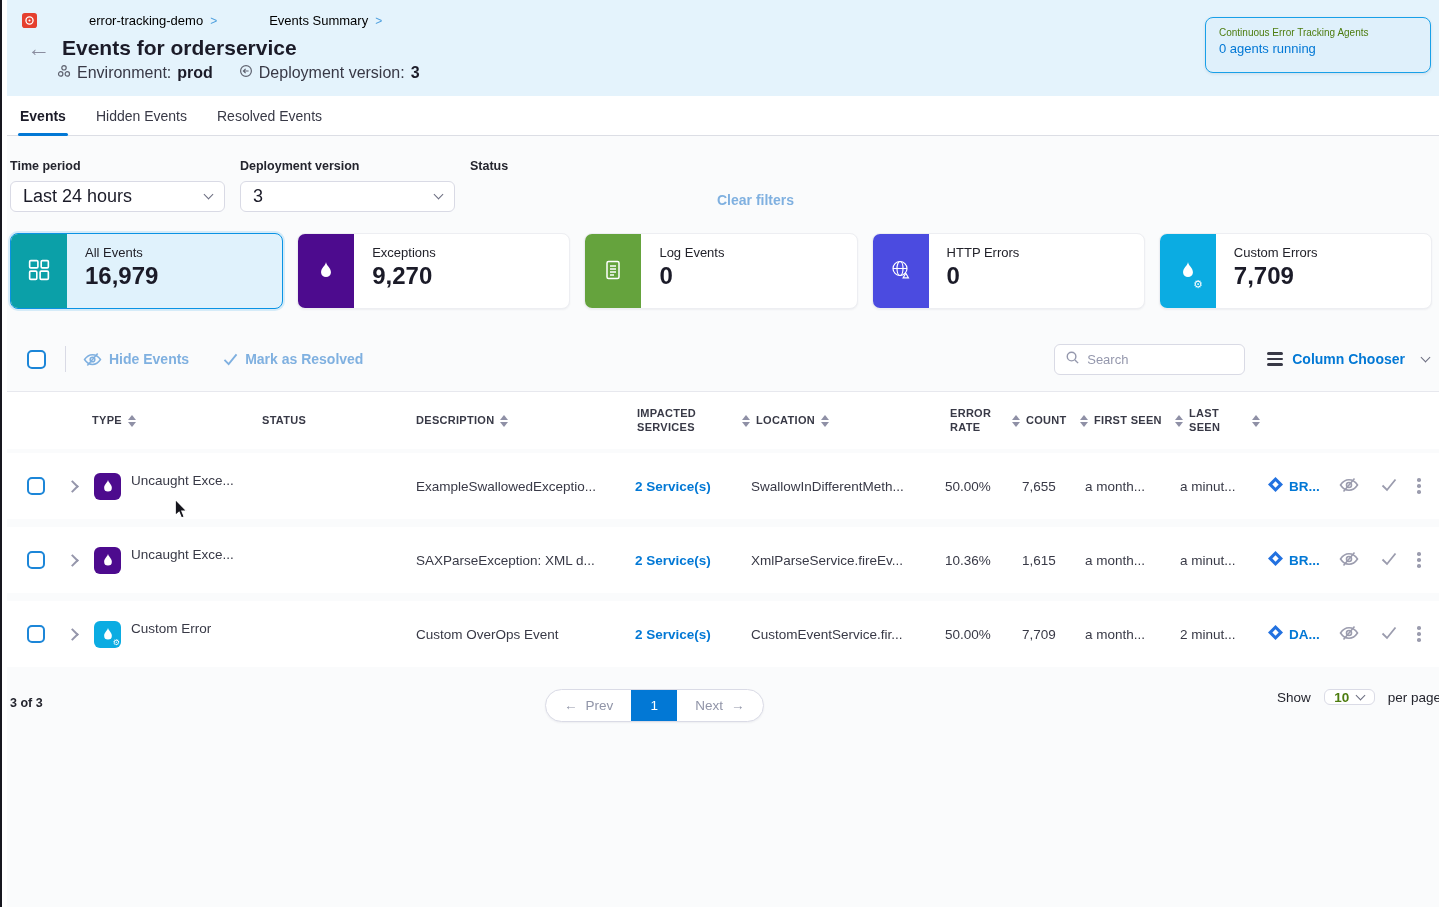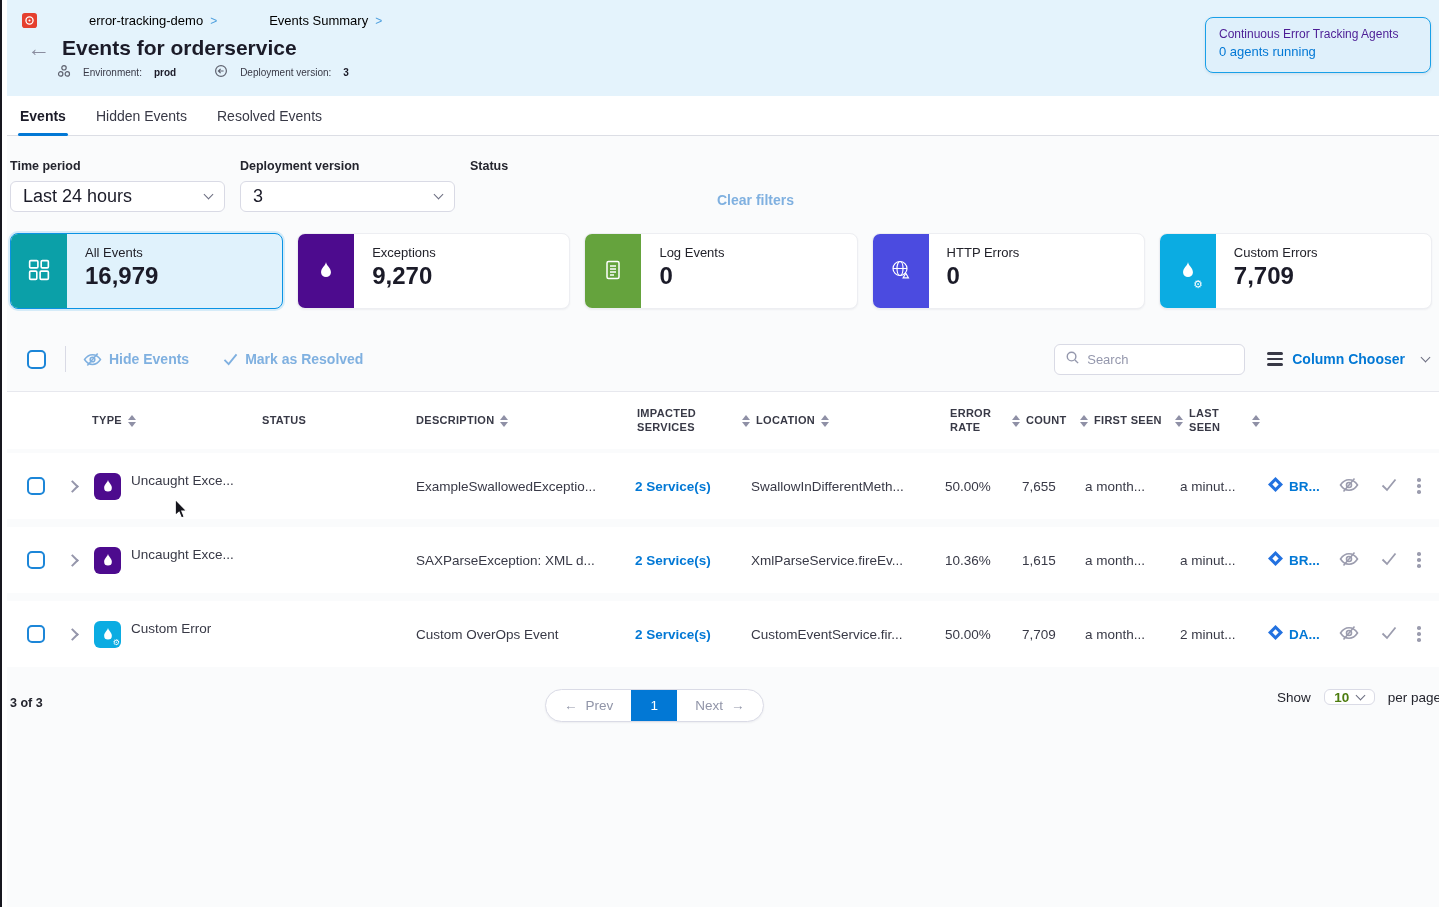--- a/index.html
+++ b/index.html
@@ -13,27 +13,27 @@
 
   
   .hero { position:absolute; left:7px; right:0; top:0; height:96px; background:#E4F3FC; }
   .breadcrumb { position:absolute; left:15px; top:13px; display:flex; align-items:center; gap:7px; font-size:13px; }
   .crumb-logo svg { display:block; }
   .crumb { color:#000000; text-decoration:none; cursor:pointer;margin-left:45px; }
   .sep { color:#4D9FDE; font-size:12px; }
   .title-row { position:absolute; left:20px; top:36px; display:flex; align-items:center; gap:12px; }
   .back-arrow { color:#8A8D9F; font-size:23px; line-height:20px; cursor:pointer; }
   .page-title { font-size:21px; font-weight:700; color:#1B1B28; }
-  .meta-row { position:absolute; left:50px; top:64px; display:flex; align-items:center; gap:12px; font-size:10px; color:#383946; }
+  .meta-row { position:absolute; left:50px; top:64px; display:flex; align-items:center; gap:6px; font-size:16px; color:#383946; }
   .meta-row b { font-weight:700; color:#1B1B28; }
   .meta-gap { width:14px; }
   .agents-panel { position:absolute; right:8px; top:17px; width:226px; height:56px;
     background:#DFF0FB; border:1px solid #18A0E8; border-radius:8px; padding:9px 13px;
     box-shadow:0 1px 3px rgba(30,60,90,.12); }
-  .agents-title { font-size:12px; color:#4c1d95; }
+  .agents-title { font-size:10px; color:#4d7c0f; }
   .agents-link { font-size:13px; color:#0278D5; margin-top:3px; cursor:pointer; }
 
   
   .tabsbar { position:absolute; left:7px; right:0; top:96px; height:40px; background:#fff;
     border-bottom:1px solid #DCDEE5; display:flex; align-items:stretch; padding-left:11px; gap:26px; }
   .tab { display:flex; align-items:center; font-size:14px; color:#383946; position:relative; cursor:pointer; padding:0 2px; }
   .tab.active { font-weight:700; color:#1B1B28; }
   .tab.active::after { content:""; position:absolute; left:0; right:0; bottom:-1px; height:3px; background:#0278D5; border-radius:2px; }
 
   

